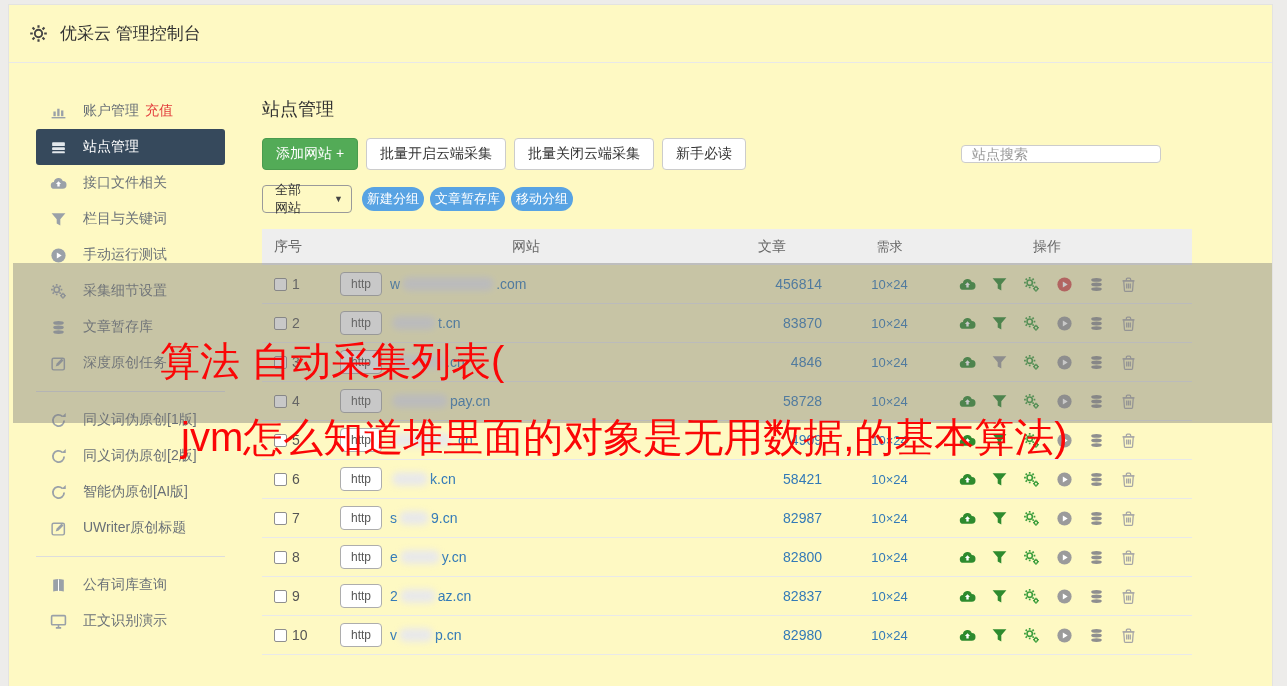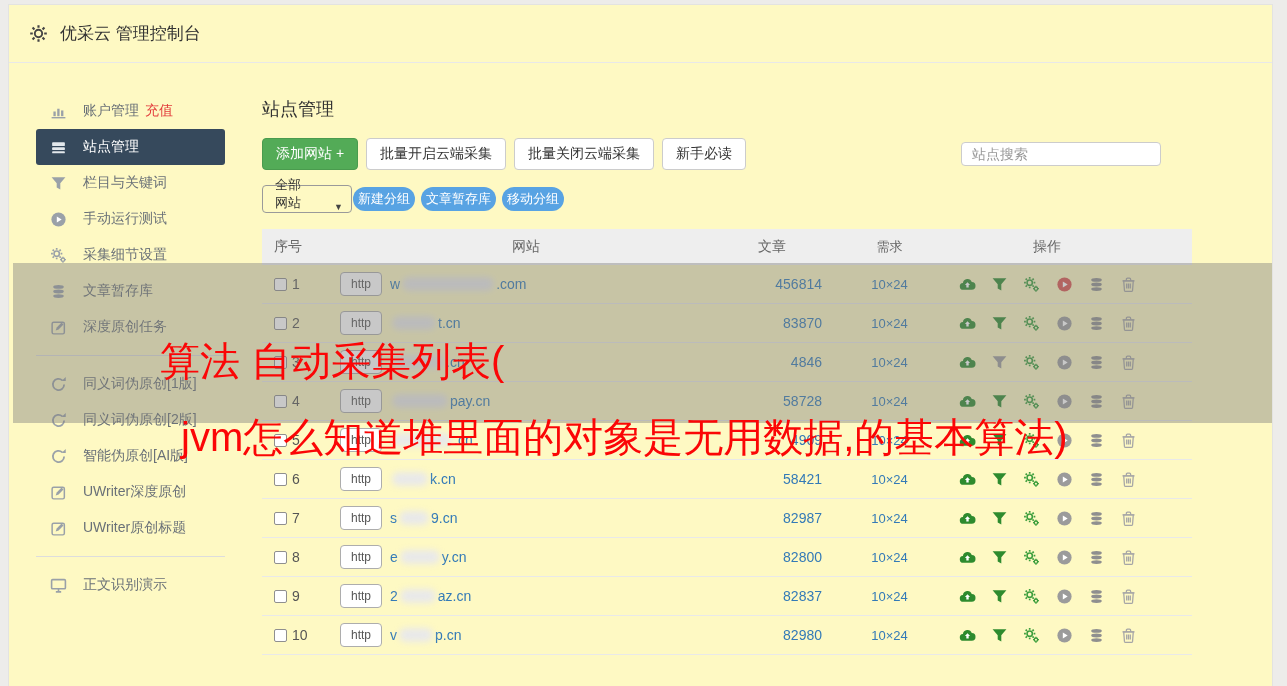--- a/index.html
+++ b/index.html
@@ -23,25 +23,25 @@
   .s-item.active .s-ico { color:#e3e8ec; }
   .s-badge { color:#e23c3c; margin-left:6px; font-size:14px; }
   .s-div { height:1px; background:#ddd; margin:10px 27px; }
 
   
   .main { flex:1; padding:0 80px 0 10px; }
   .pagetitle { font-size:18px; color:#333; font-weight:400; margin-top:34px; }
   .btnbar { margin-top:17px; display:flex; align-items:center; }
   .btn { height:32px; padding:0 13px; font-size:14px; border-radius:4px; border:1px solid #ccc; background:#fff; color:#333; display:inline-flex; align-items:center; cursor:pointer; margin-right:8px; font-family:inherit; }
   .btn-green { background:#53ab57; border-color:#4a9b4e; color:#fff; }
-  .search-input { margin-left:auto; margin-right:31px; width:200px; height:24px; border:1px solid #ccc; border-radius:4px; padding:0 10px; font-size:14px; color:#333; font-family:inherit; }
+  .search-input { margin-left:auto; margin-right:31px; width:200px; height:18px; border:1px solid #ccc; border-radius:4px; padding:0 10px; font-size:14px; color:#333; font-family:inherit; }
   .search-input::placeholder { color:#999; }
 
   .groupbar { margin-top:15px; display:flex; align-items:center; }
-  .select { height:28px; width:90px; border:1px solid #9a9a9a; border-radius:4px; display:flex; align-items:flex-end; padding:0 8px 0 12px; font-size:13px; color:#333; cursor:pointer; margin-right:1px;gap:24px; }
+  .select { height:28px; width:90px; border:1px solid #9a9a9a; border-radius:4px; display:flex; align-items:center; padding:0 8px 0 12px; font-size:13px; color:#333; cursor:pointer; margin-right:10px;gap:24px; }
   .select .chev { margin-left:auto; font-size:9px; color:#444; }
   .btn-sm-blue { height:24px; padding:0 5px; font-size:13px; border:none; border-radius:12px; background:#58a3e3; color:#fff; cursor:pointer; margin-right:6px; font-family:inherit; }
 
   
   .table { margin-top:16px; }
   .t-head { display:flex; background:#eee; height:36px; align-items:center; color:#666; font-size:14px; }
   .t-row { display:flex; height:39px; align-items:center; border-bottom:1px solid #e9e9e9; font-size:14px; }
   .c-seq { width:78px; flex:0 0 78px; padding-left:12px; display:flex; align-items:center; color:#555; }
   .c-site { flex:1; display:flex; align-items:center; }
   .c-art { width:120px; flex:0 0 120px; text-align:right; padding-right:10px; color:#337ab7; }
@@ -181,20 +181,28 @@
         <span class="s-ico">
             <svg>
               <use href="#i-rows"></use>
             </svg>
           </span>
         <span class="s-label">站点管理</span>
       </div>
       <div class="s-item">
         <span class="s-ico">
             <svg>
+              <use href="#i-cloud"></use>
+            </svg>
+          </span>
+        <span class="s-label">接口文件相关</span>
+      </div>
+      <div class="s-item">
+        <span class="s-ico">
+            <svg>
               <use href="#i-filter"></use>
             </svg>
           </span>
         <span class="s-label">栏目与关键词</span>
       </div>
       <div class="s-item">
         <span class="s-ico">
             <svg>
               <use href="#i-play"></use>
             </svg>
@@ -249,31 +257,31 @@
             </svg>
           </span>
         <span class="s-label">智能伪原创[AI版]</span>
       </div>
       <div class="s-item">
         <span class="s-ico">
             <svg>
               <use href="#i-edit"></use>
             </svg>
           </span>
-        <span class="s-label">UWriter深度原创</span>
-      </div>
-      <div class="s-item">
-        <span class="s-ico">
-            <svg>
-              <use href="#i-edit"></use>
-            </svg>
-          </span>
         <span class="s-label">UWriter原创标题</span>
       </div>
       <div class="s-div"></div>
+      <div class="s-item">
+        <span class="s-ico">
+            <svg>
+              <use href="#i-book"></use>
+            </svg>
+          </span>
+        <span class="s-label">公有词库查询</span>
+      </div>
       <div class="s-item">
         <span class="s-ico">
             <svg>
               <use href="#i-monitor"></use>
             </svg>
           </span>
         <span class="s-label">正文识别演示</span>
       </div>
     </div>
 

